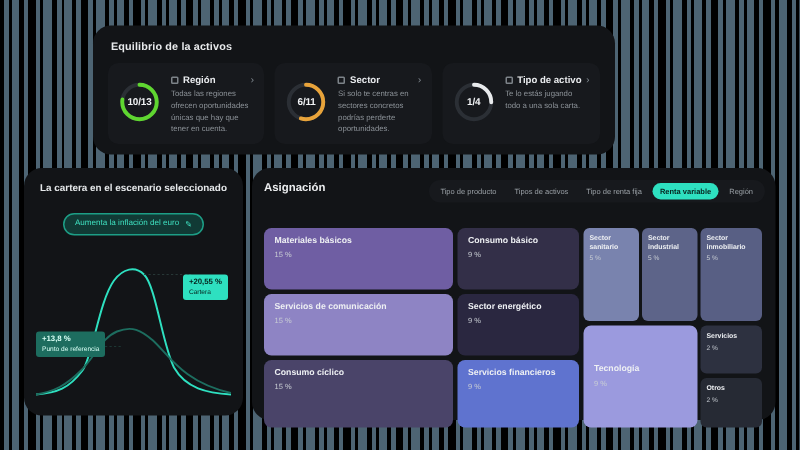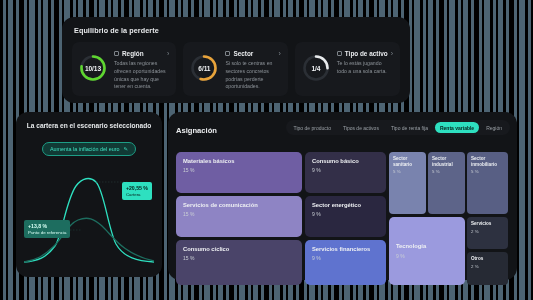--- a/index.html
+++ b/index.html
@@ -112,21 +112,21 @@
   .cal .v { font-size: 5.2px; font-weight: bold; display: block; }
   .cal .n { font-size: 4.4px; display: block; }
   #cal-portfolio { background: #2ee0c0; color: #06211c; right: 2px; top: 16px; }
   #cal-benchmark { background: #1d6d5f; color: #d8fff5; left: 0px; top: 54px; }
 
   
   #panel-alloc {
     left: 168px; top: 112px; width: 349px; height: 168px;
     padding: 8px 7px 7px 8px;
   }
-  #alloc-head { display: flex; align-items: flex-end; margin-bottom: 17px; }
+  #alloc-head { display: flex; align-items: flex-start; margin-bottom: 17px; }
   #alloc-title { font-size: 7.6px; font-weight: bold; color: #eceef0; }
   #alloc-tabs {
     margin-left: auto;
     display: flex; align-items: center; gap: 2px;
     background: #17191d; border-radius: 9px; padding: 2px 3px;
   }
   .tab {
     font-size: 5px; color: #9aa0a6;
     padding: 2.5px 5px; border-radius: 8px; white-space: nowrap;
   }
@@ -145,21 +145,21 @@
   .cell.small { padding: 4px 4px; border-radius: 4px; }
   .cell.small .cname { font-size: 4.6px; line-height: 1.25; }
   .cell.small .cpct  { font-size: 4.4px; margin-top: 2px; }
 </style>
 </head>
 <body>
 
 <div id="backdrop"></div>
 
 <div class="panel" id="panel-balance">
-  <div id="balance-title">Equilibrio de la perderte</div>
+  <div id="balance-title">Equilibrio de la activos</div>
   <div id="balance-cards">
 
     <div class="bcard">
       <div class="donut">
         <svg width="30" height="30" viewBox="0 0 30 30">
           <circle cx="15" cy="15" r="11.5" fill="none" stroke="#2b2f35" stroke-width="2.6"></circle>
           <circle cx="15" cy="15" r="11.5" fill="none" stroke="#5fd630" stroke-width="2.6" stroke-linecap="round" stroke-dasharray="55.6 72.3"></circle>
         </svg>
         <div class="dlabel">10/13</div>
       </div>

